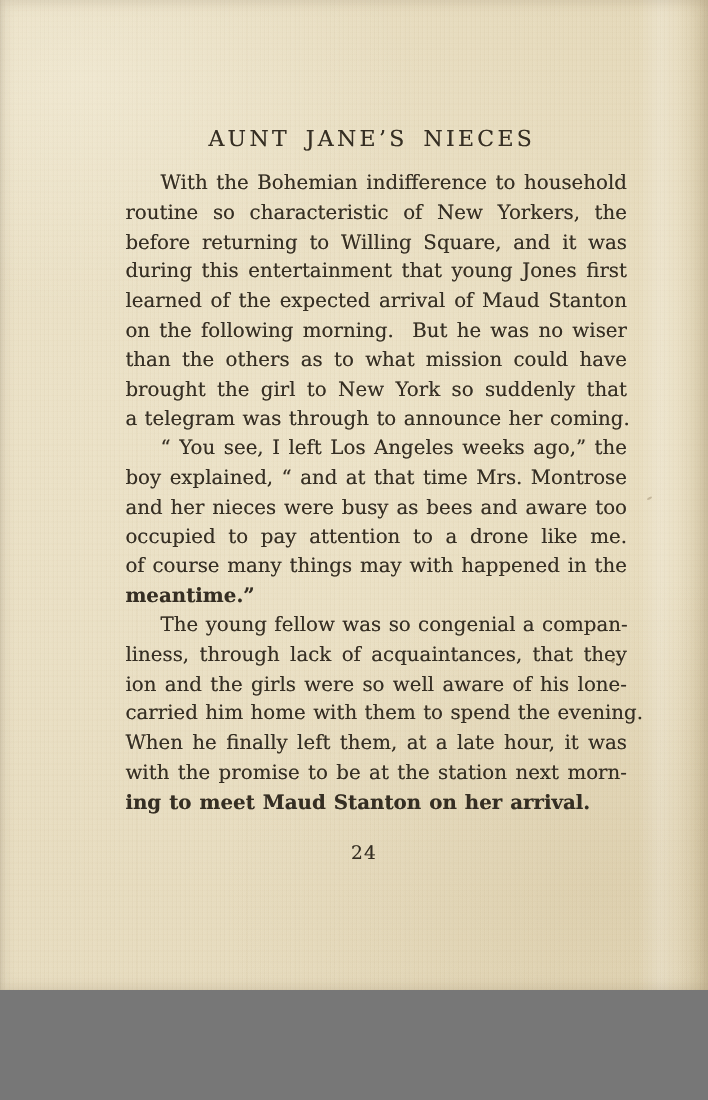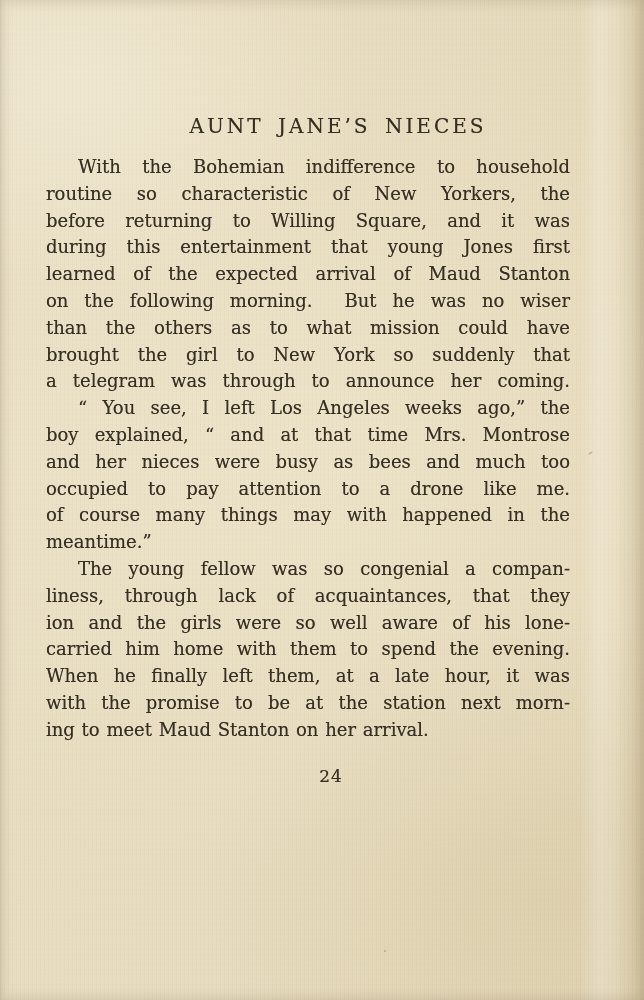--- a/index.html
+++ b/index.html
@@ -3,21 +3,21 @@
 <meta charset="utf-8">
 <style>
   html, body {
     margin: 0;
     padding: 0;
     background: #777;
   }
   .scan {
     position: relative;
     width: 644px;
-    height: 1000px;
+    height: 900px;
     overflow: hidden;
     background:
       
       linear-gradient(90deg,
         rgba(0,0,0,0.045) 0px, rgba(0,0,0,0.0) 4px,
         rgba(0,0,0,0.0) 580px,
         rgba(255,255,255,0.22) 600px,
         rgba(255,255,255,0.10) 616px,
         rgba(120,95,55,0.10) 636px,
         rgba(120,95,55,0.16) 644px),
@@ -45,38 +45,39 @@
     font-weight: normal;
     line-height: 28px;
     letter-spacing: 3px;
     word-spacing: 5px;
     text-align: center;
     transform: translateX(16px);
     text-shadow: 0 0 0.5px rgba(53,46,35,0.55);
   }
   .body-text {
     margin-top: 14px;
-    padding-left: 46px;
+    padding-left: 114px;
     padding-right: 74px;
     font-size: 18px;
     text-shadow: 0 0 0.5px rgba(53,46,35,0.55);
   }
   .paragraph { margin: 0; }
   .tline {
     line-height: 26.8px;
     height: 26.8px;
     white-space: nowrap;
     text-align: justify;
     text-align-last: justify;
     word-spacing: 1px;
   }
   .tline.first { text-indent: 32px; }
   .tline.last {
     text-align: right;
     text-align-last: left;
+    font-weight: bold;
   }
   .folio {
     margin-top: 22px;
     padding-left: 114px;
     padding-right: 96px;
     text-align: center;
     font-size: 17px;
     letter-spacing: 1px;
     text-shadow: 0 0 0.5px rgba(53,46,35,0.55);
   }
@@ -103,21 +104,21 @@
         <div class="tline">during this entertainment that young Jones first</div>
         <div class="tline">learned of the expected arrival of Maud Stanton</div>
         <div class="tline">on the following morning.&nbsp; But he was no wiser</div>
         <div class="tline">than the others as to what mission could have</div>
         <div class="tline">brought the girl to New York so suddenly that</div>
         <div class="tline">a telegram was through to announce her coming.</div>
       </div>
       <div class="paragraph">
         <div class="tline first">“ You see, I left Los Angeles weeks ago,” the</div>
         <div class="tline">boy explained, “ and at that time Mrs. Montrose</div>
-        <div class="tline">and her nieces were busy as bees and much too</div>
+        <div class="tline">and her nieces were busy as bees and aware too</div>
         <div class="tline">occupied to pay attention to a drone like me.</div>
         <div class="tline">of course many things may with happened in the</div>
         <div class="tline last">meantime.”</div>
       </div>
       <div class="paragraph">
         <div class="tline first">The young fellow was so congenial a compan-</div>
         <div class="tline">liness, through lack of acquaintances, that they</div>
         <div class="tline">ion and the girls were so well aware of his lone-</div>
         <div class="tline">carried him home with them to spend the evening.</div>
         <div class="tline">When he finally left them, at a late hour, it was</div>

